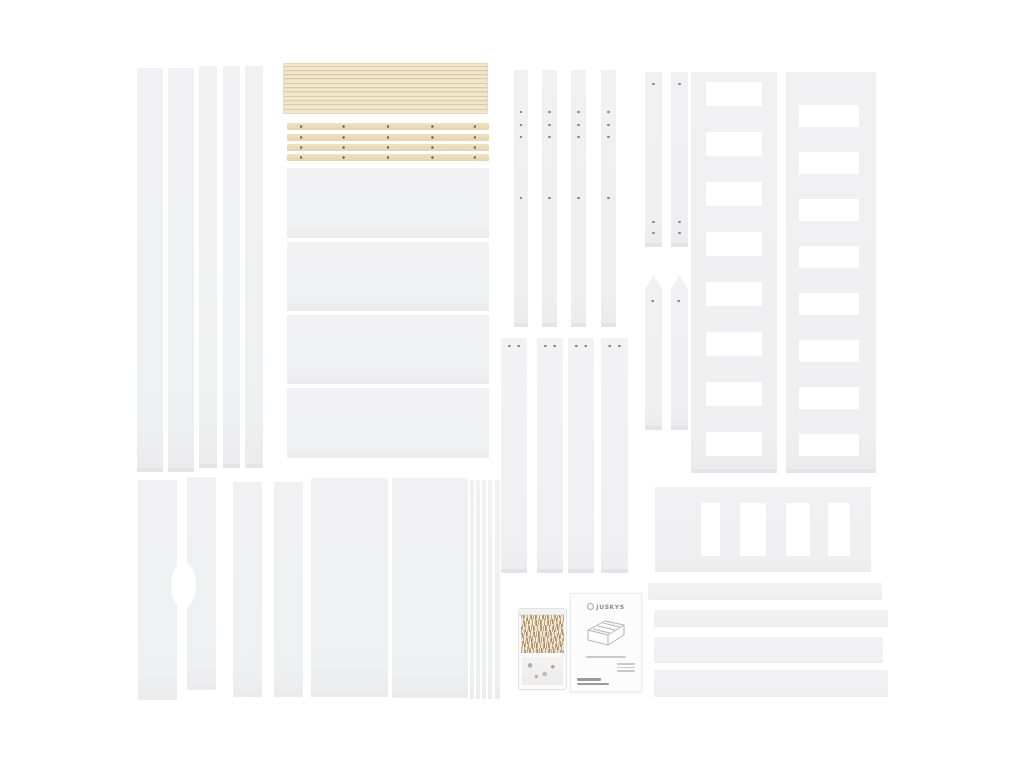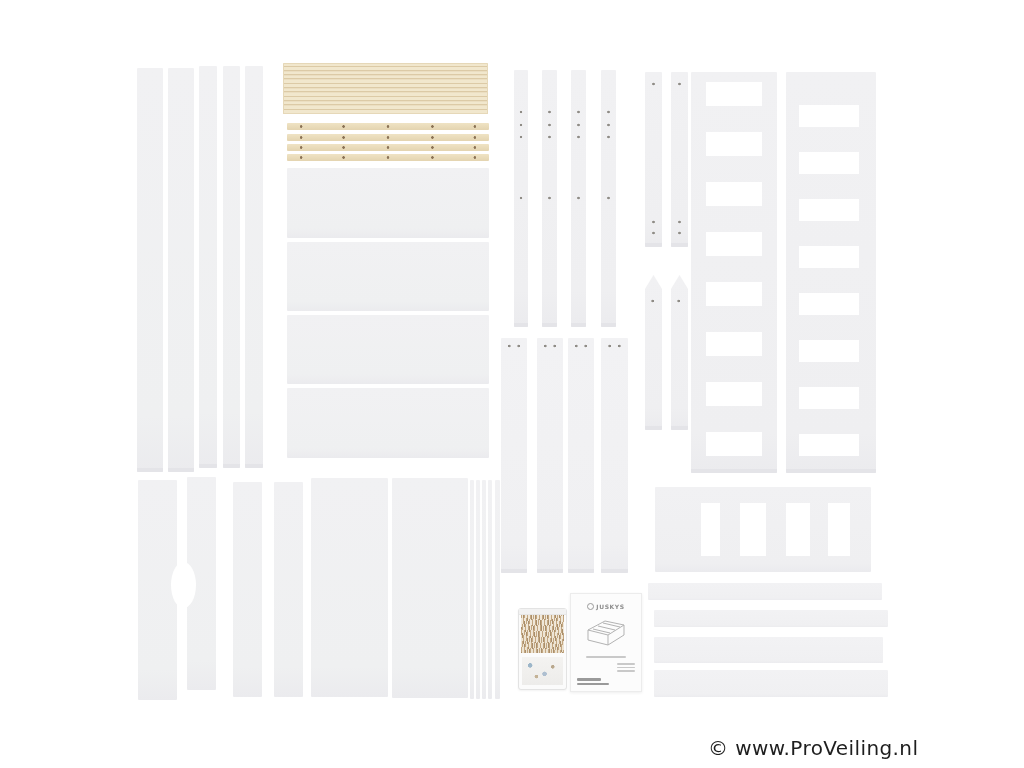--- a/index.html
+++ b/index.html
@@ -197,15 +197,14 @@
       </g>
     </svg>
     <div class="tl" style="left:15px;top:62px;width:40px;height:2px"></div>
     <div class="tl" style="right:6px;top:69px;width:18px;height:1.5px"></div>
     <div class="tl" style="right:6px;top:72.5px;width:18px;height:1.5px"></div>
     <div class="tl" style="right:6px;top:76px;width:18px;height:1.5px"></div>
     <div class="tl dk" style="left:6px;top:84px;width:24px;height:2.5px"></div>
     <div class="tl dk" style="left:6px;top:89px;width:32px;height:2px"></div>
   </div>
 
-  <div class="watermark">© www.ProVeiling.nl</div>
 
 </div>
 
 </body></html>

